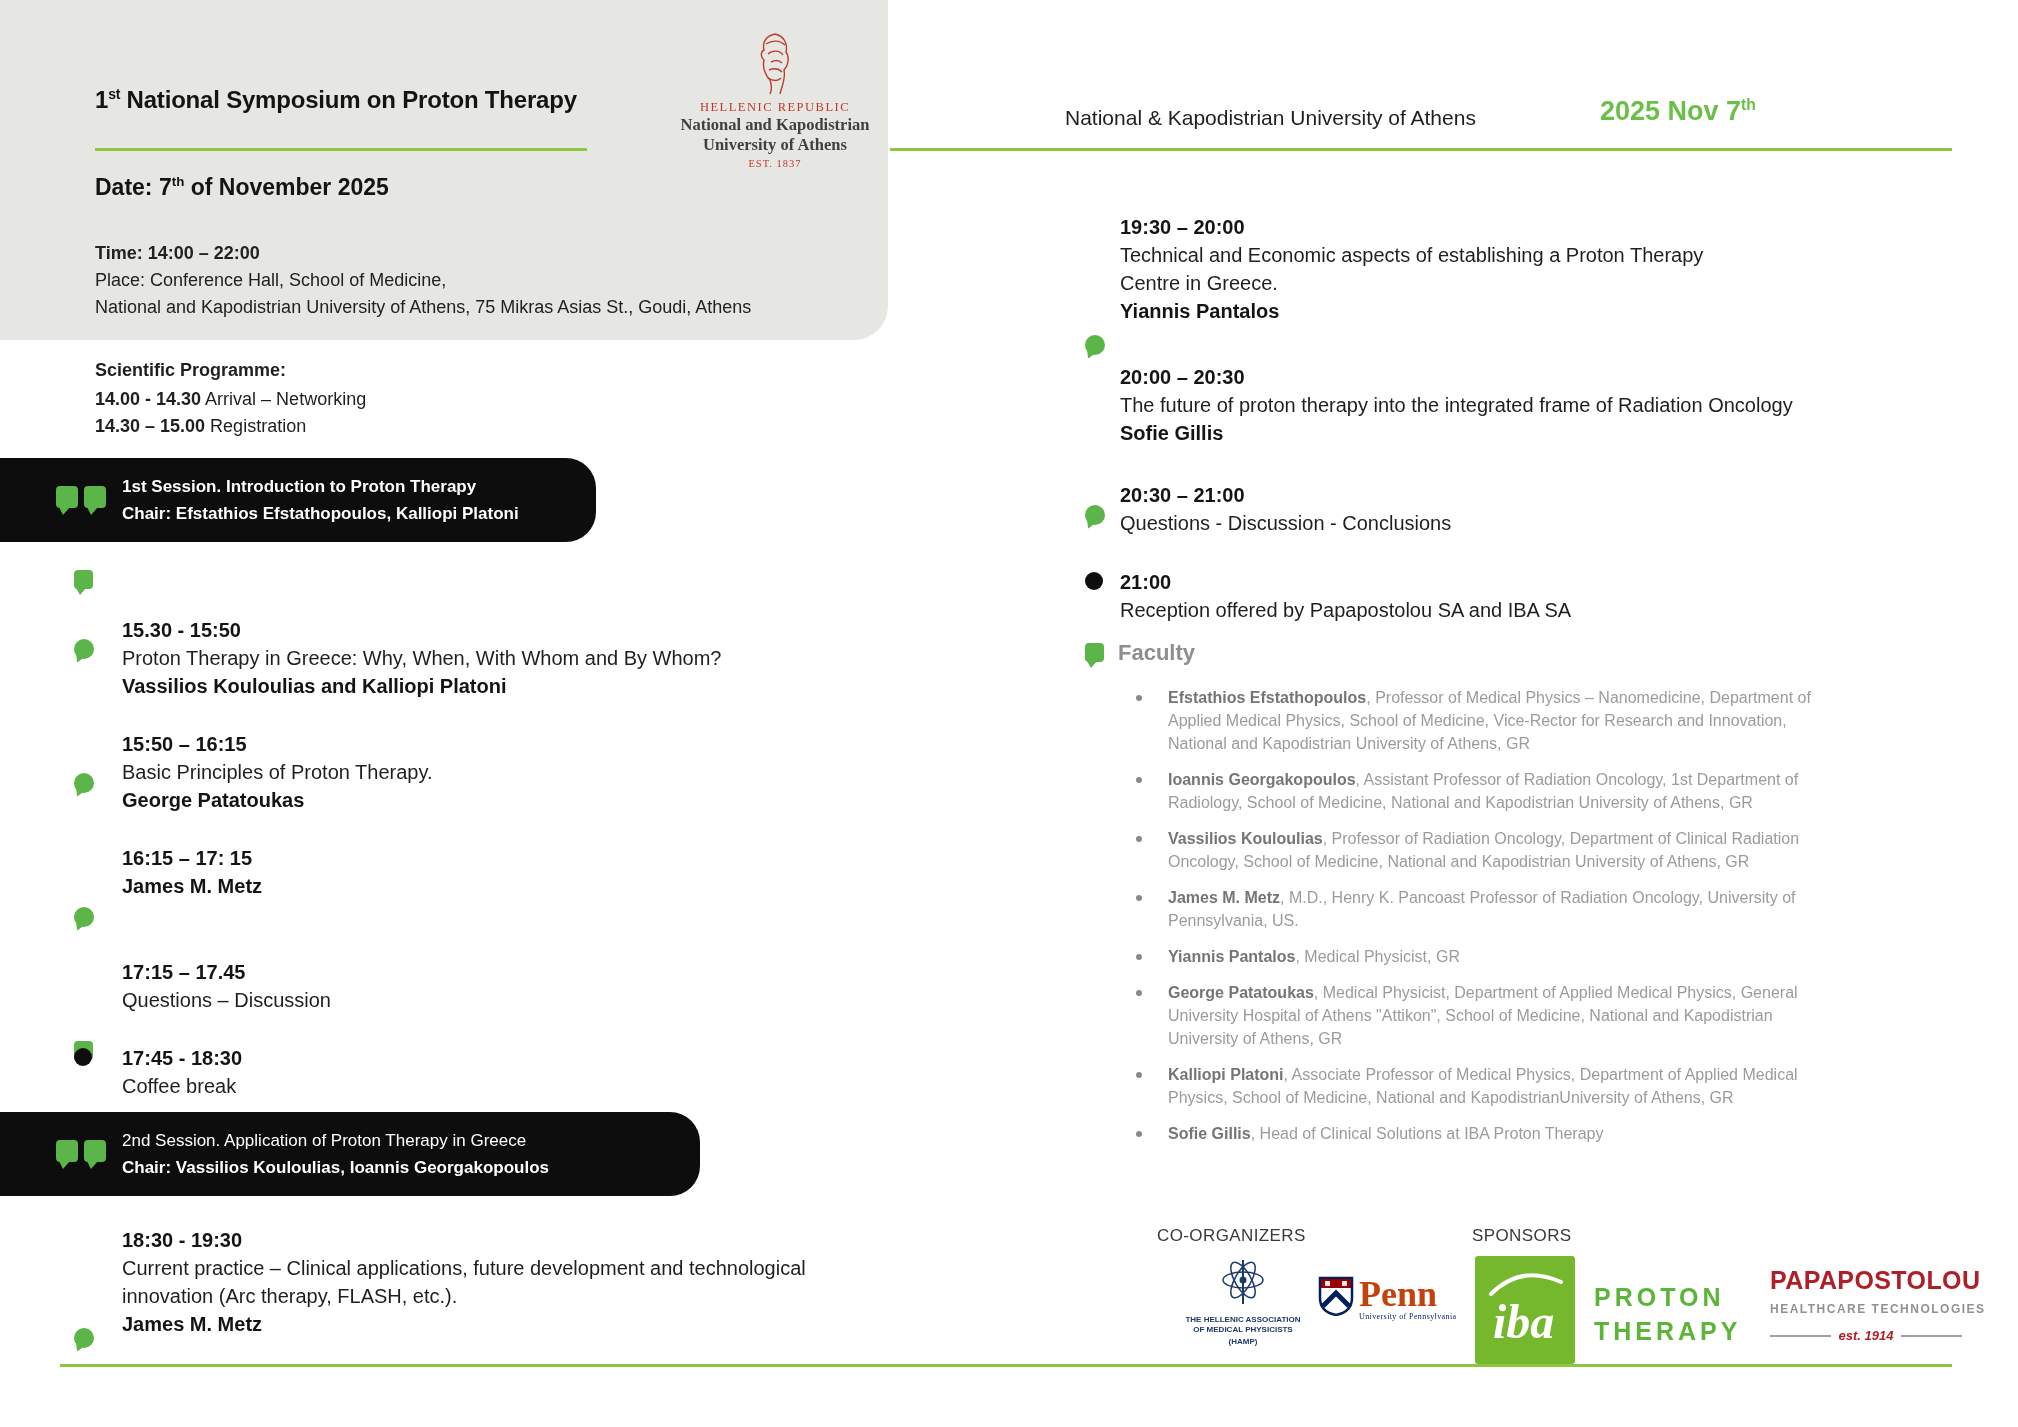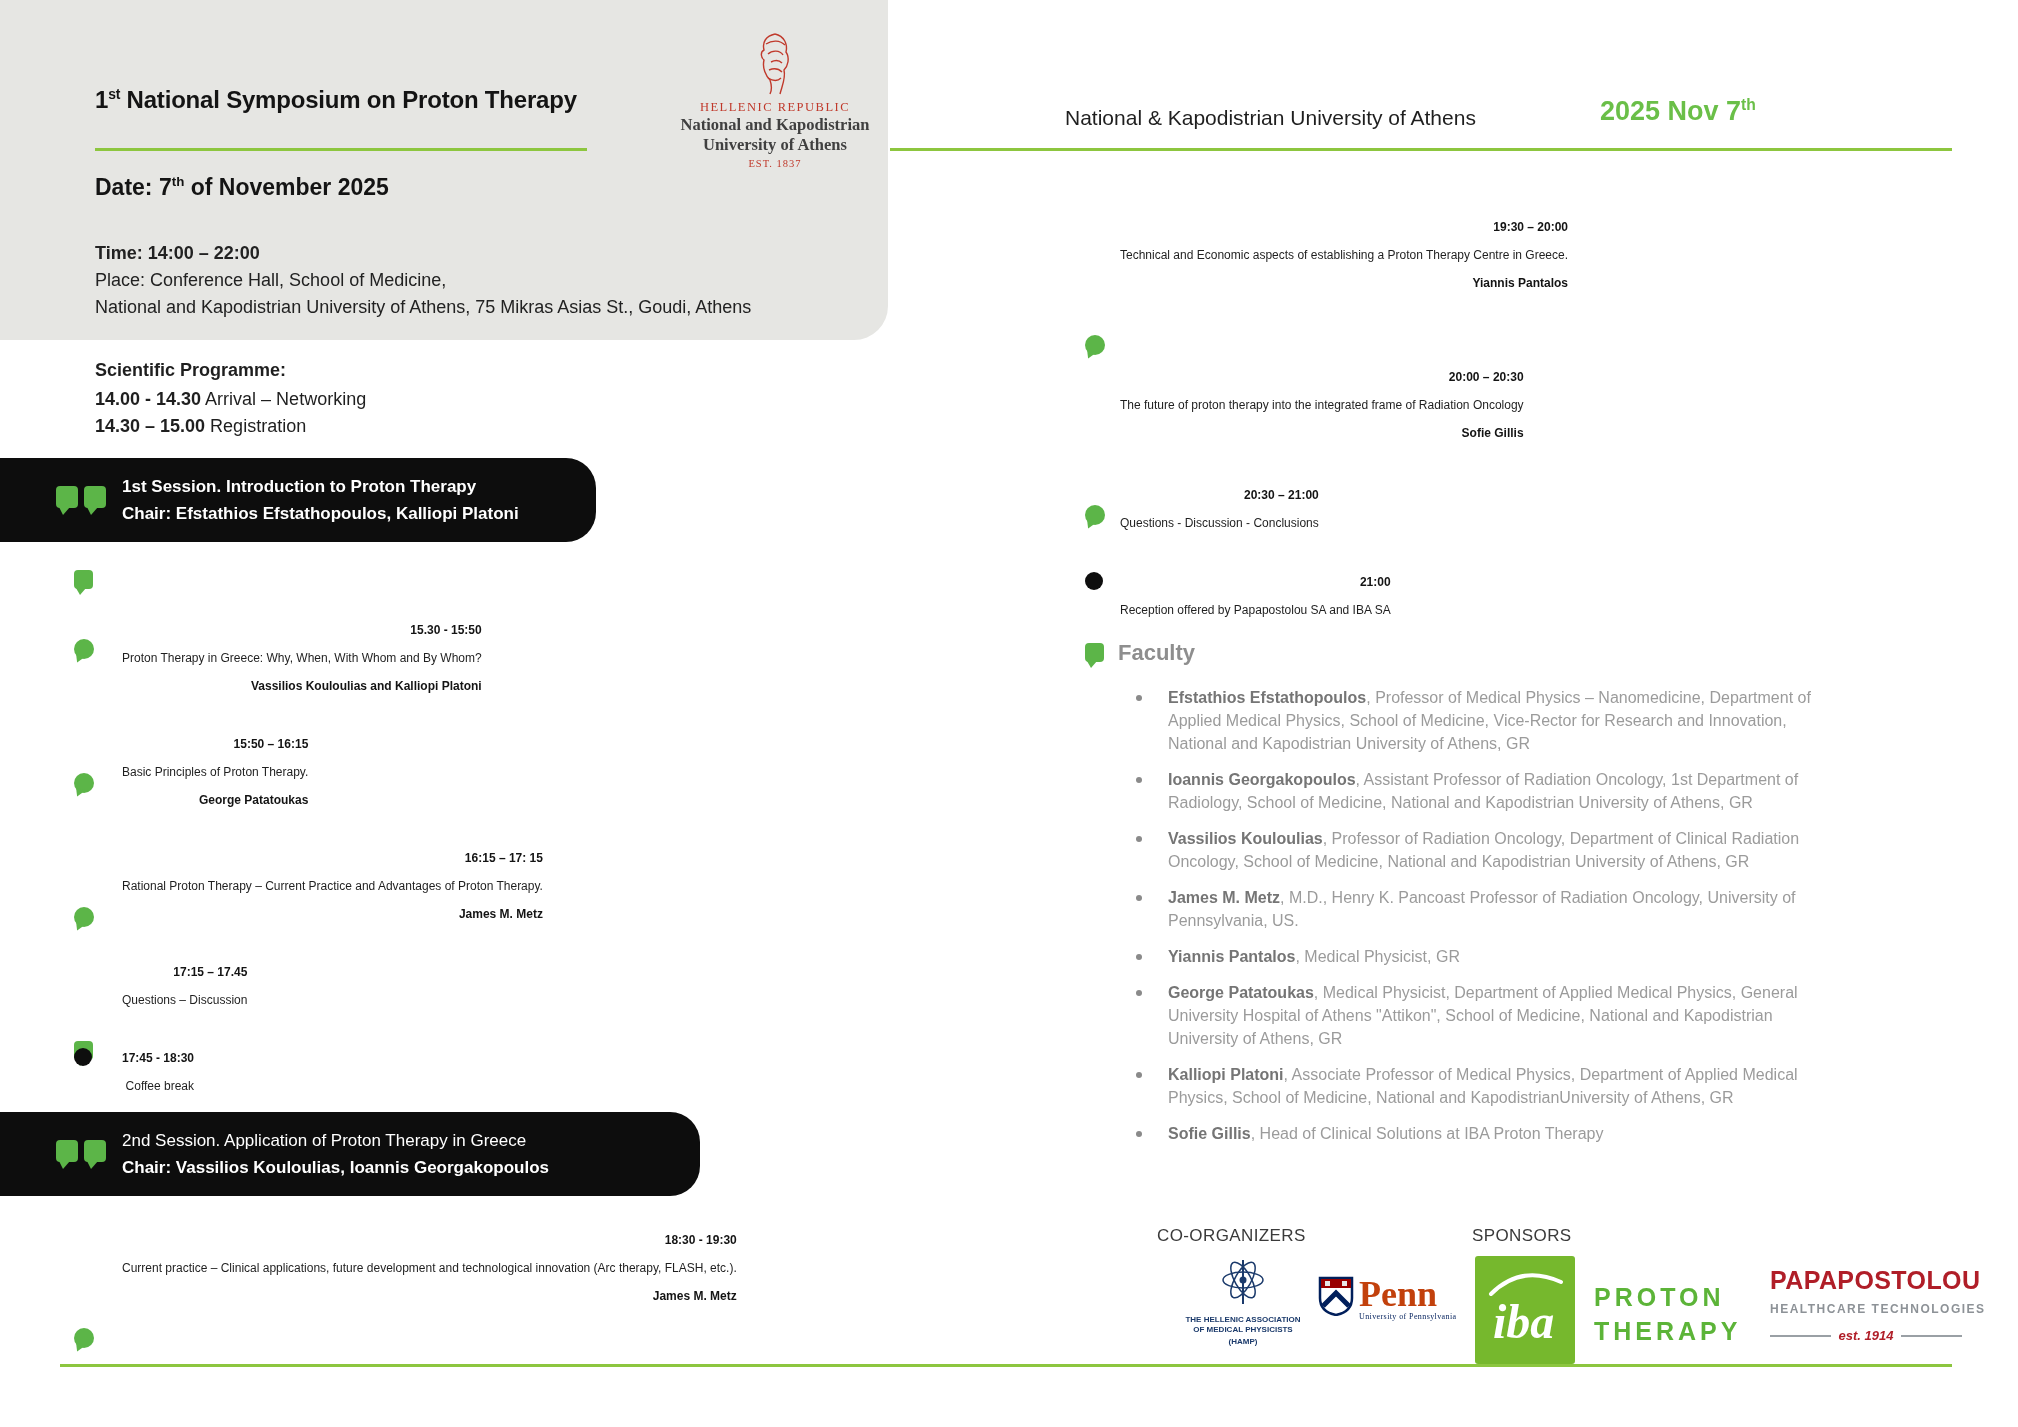--- a/index.html
+++ b/index.html
@@ -41,21 +41,21 @@
             color:#fff; }
   .banner .bicons { position:absolute; left:56px; top:28px; display:flex; gap:6px; }
   .banner .btext { position:absolute; left:122px; top:15px; font-size:17px; line-height:27px; white-space:nowrap; }
   .banner1 { top:458px; width:596px; }
   .banner2 { top:1112px; width:700px; }
   .banner1 .bl1 { font-weight:bold; }
   .banner2 .bl1 { font-weight:normal; }
   .banner .bl2 { font-weight:bold; }
 
   
-  .item { position:absolute; left:122px; font-size:12px; line-height:28px; color:#1f1f1f;text-align:right; }
+  .item { position:absolute; left:122px; font-size:20px; line-height:28px; color:#1f1f1f; }
   .item .time { font-weight:bold; color:#141414; }
   .item .speaker { font-weight:bold; color:#141414; }
   .ritem { left:1120px; }
 
   .bullet { position:absolute; }
   .sq   { width:19px; height:19px; border-radius:4px; background:#5cb548; position:relative; }
   .sq::after   { content:""; position:absolute; left:2px; bottom:-6px; border-left:4px solid transparent;
                  border-right:6px solid transparent; border-top:7px solid #5cb548; }
   .ball { width:20px; height:20px; border-radius:50%; background:#5cb548; position:relative; }
   .ball::after { content:""; position:absolute; left:1px; bottom:-4px; border-left:3px solid transparent;
@@ -162,21 +162,20 @@
   <div class="bullet ball" style="left:74px; top:734px"></div>
   <div class="item" style="top:730px">
     <div class="time">15:50 – 16:15</div>
     <div>Basic Principles of Proton Therapy.</div>
     <div class="speaker">George Patatoukas</div>
   </div>
 
   <div class="bullet ball" style="left:74px; top:848px"></div>
   <div class="item" style="top:844px">
     <div class="time">16:15 – 17: 15</div>
-    <div>Rational Proton Therapy – Current Practice and Advantages of Proton Therapy.</div>
     <div class="speaker">James M. Metz</div>
   </div>
 
   <div class="bullet sq" style="left:74px; top:962px"></div>
   <div class="item" style="top:958px">
     <div class="time">17:15 – 17.45</div>
     <div>Questions – Discussion</div>
   </div>
 
   <div class="bullet dotb" style="left:74px; top:1048px"></div>

